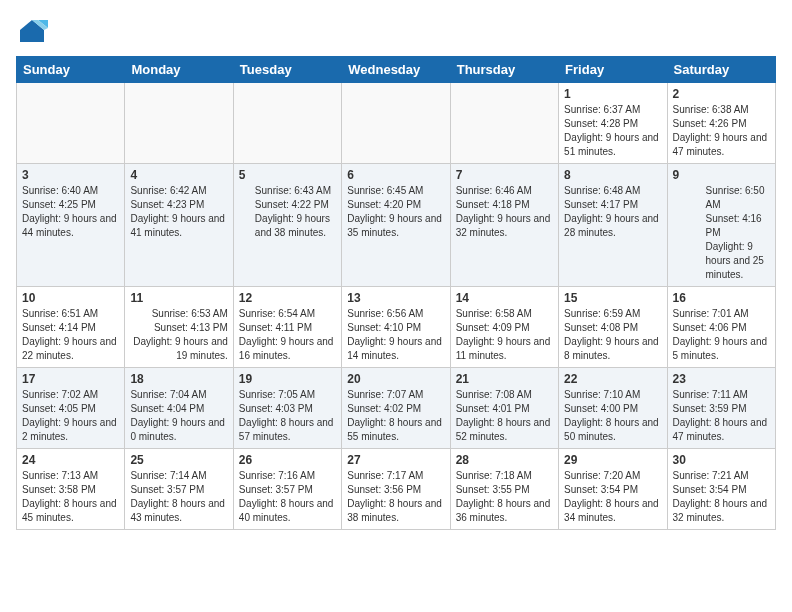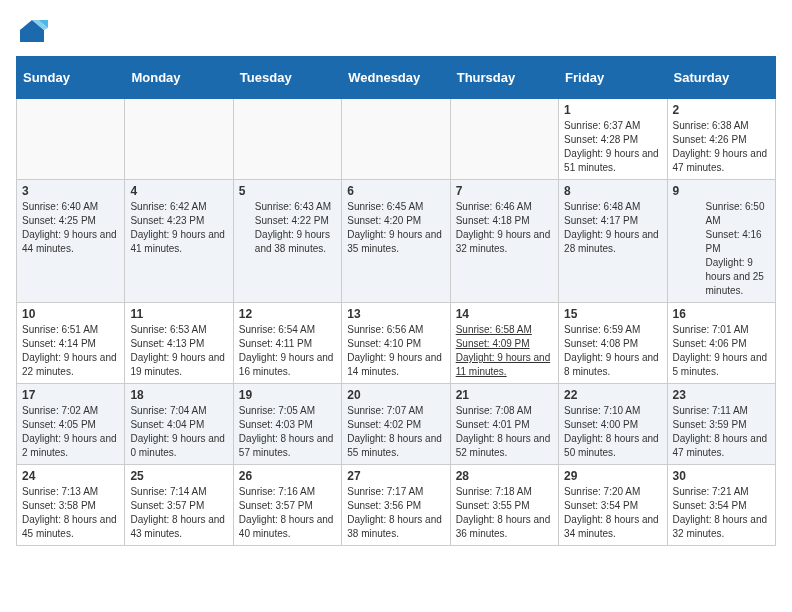--- a/index.html
+++ b/index.html
@@ -53,21 +53,21 @@
       color: #555;
     }
     .calendar {
       width: 100%;
       border-collapse: collapse;
     }
     .calendar th {
       background-color: #1a6aad;
       color: white;
       text-align: left;
-      padding: 13px 6px;
+      padding: 5px 6px;
       font-size: 13px;
       border: 1px solid #1a6aad;
     }
     .calendar td {
       vertical-align: top;
       padding: 4px 5px;
       border: 1px solid #ccc;
       width: calc(100% / 7);
       min-height: 70px;
       font-size: 10.5px;
@@ -190,39 +190,39 @@
       </tr>
       <tr>
         <td>
           <div class="day-number">10</div>
           <div class="day-info" style="white-space: pre-line;">Sunrise: 6:51 AM
 Sunset: 4:14 PM
 Daylight: 9 hours and 22 minutes.</div>
         </td>
         <td>
           <div class="day-number">11</div>
-          <div class="day-info" style="white-space: pre-line;">Sunrise: 6:53 AM
+          <div class="day-info" style="white-space: pre-line; text-align: right;">Sunrise: 6:53 AM
 Sunset: 4:13 PM
 Daylight: 9 hours and 19 minutes.</div>
         </td>
         <td>
           <div class="day-number">12</div>
           <div class="day-info" style="white-space: pre-line;">Sunrise: 6:54 AM
 Sunset: 4:11 PM
 Daylight: 9 hours and 16 minutes.</div>
         </td>
         <td>
           <div class="day-number">13</div>
           <div class="day-info" style="white-space: pre-line;">Sunrise: 6:56 AM
 Sunset: 4:10 PM
 Daylight: 9 hours and 14 minutes.</div>
         </td>
         <td>
           <div class="day-number">14</div>
-          <div class="day-info" style="white-space: pre-line; text-decoration: underline;">Sunrise: 6:58 AM
+          <div class="day-info" style="white-space: pre-line;">Sunrise: 6:58 AM
 Sunset: 4:09 PM
 Daylight: 9 hours and 11 minutes.</div>
         </td>
         <td>
           <div class="day-number">15</div>
           <div class="day-info" style="white-space: pre-line;">Sunrise: 6:59 AM
 Sunset: 4:08 PM
 Daylight: 9 hours and 8 minutes.</div>
         </td>
         <td>

